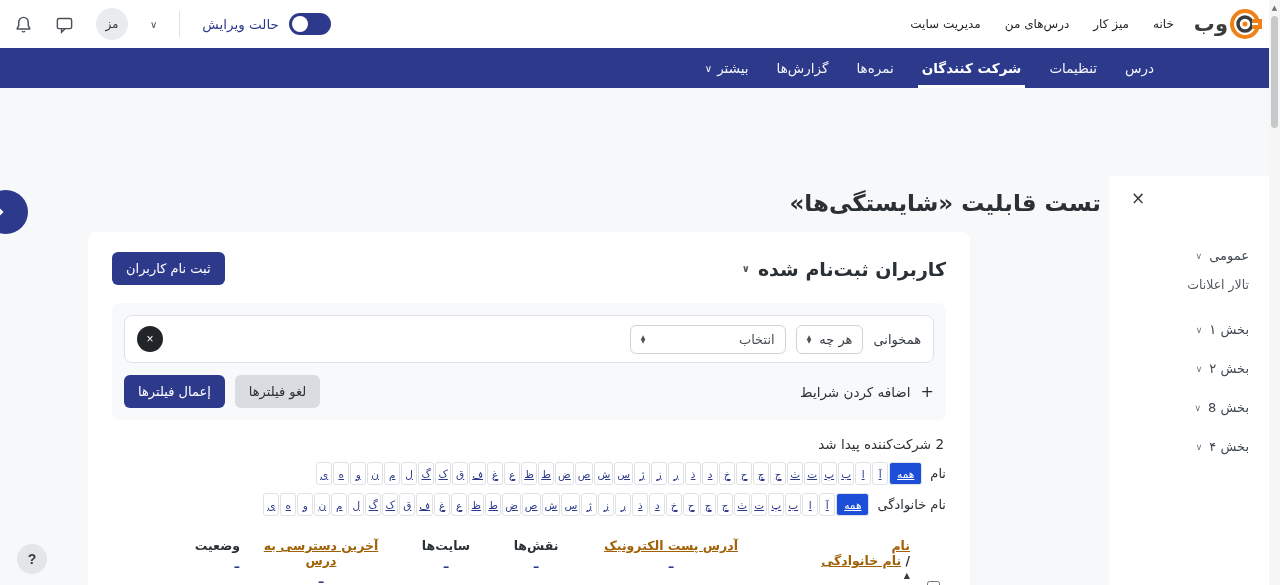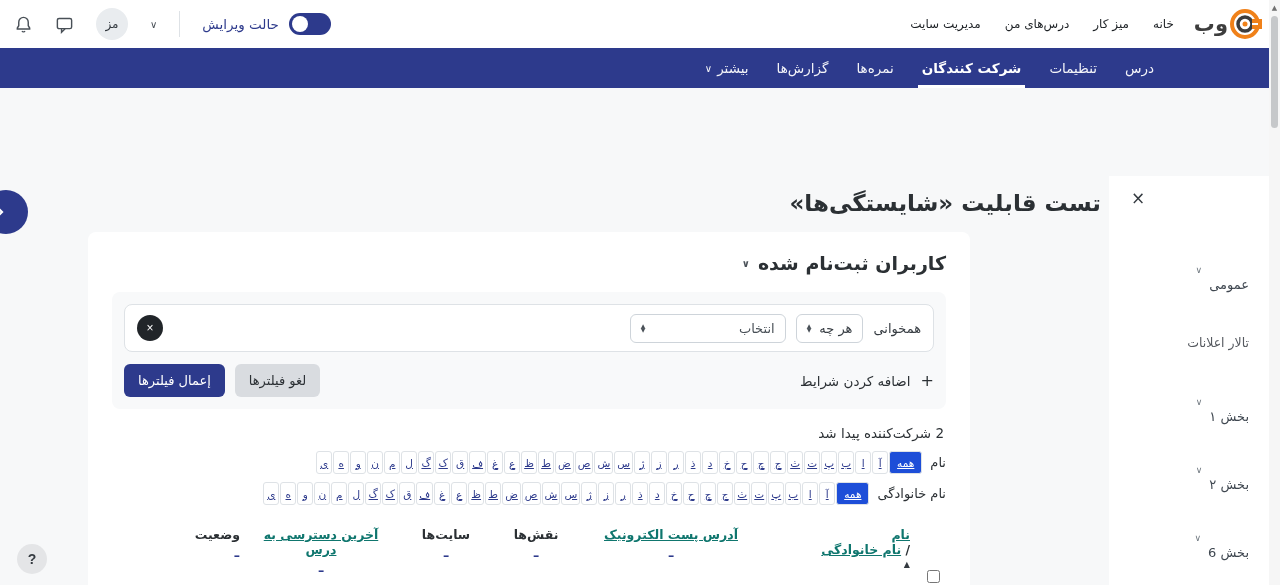--- a/index.html
+++ b/index.html
@@ -51,21 +51,21 @@
   
   .content { position: absolute; top: 88px; right: 0; left: 0; bottom: 0; }
   .course-index {
     position: absolute; top: 88px; bottom: 0; right: 11px; width: 160px;
     background: #fff; z-index: 3; padding: 12px 16px;
   }
   .ci-close { position: absolute; top: 14px; left: 22px; font-size: 17px; color: #343a40; cursor: pointer; line-height: 1; }
   .ci-items { margin-top: 48px; display: flex; flex-direction: column; }
   .ci-item { display: flex; align-items: center; justify-content: flex-start; gap: 7px; padding: 12px 4px; color: #3f4750; font-size: 13px; cursor: pointer; }
   .ci-item .chev { font-size: 9px; color: #6c757d; order: 2; }
-  .ci-item .lbl { order: 1; margin-top: 29px; }
+  .ci-item .lbl { order: 1; }
   .ci-item.activity { padding: 2px 4px 18px; color: #55595f; font-size: 12.5px; }
 
   .main { position: absolute; top: 88px; right: 171px; left: 0; bottom: 0; overflow: hidden; padding-top: 12px; }
   .page-title { font-size: 23px; font-weight: bold; color: #2b3034; margin: 2px 8px 0 0; }
 
   .card {
     background: #fff; border-radius: 8px; margin: 16px 139px 0 88px;
     padding: 20px 24px; min-height: 520px;
   }
   .card-head { display: flex; align-items: center; justify-content: space-between; }
@@ -106,21 +106,21 @@
   .letter-cell {
     min-width: 16px; height: 23px; border: 1px solid #dee2e6; border-radius: 3px;
     background: #fff; color: #2d3a8c; font-size: 10.5px; text-decoration: underline;
     display: flex; align-items: center; justify-content: center; padding: 0 2px;
   }
   .letter-cell.all { background: #1d4ed8; color: #fff; font-weight: normal; padding: 0 7px; }
 
   
   table.participants { width: 100%; border-collapse: collapse; margin-top: 16px; }
   .participants th { font-size: 12.5px; font-weight: bold; color: #2b3034; text-align: right; vertical-align: top; padding: 6px 6px 4px; }
-  .th-link { color: #0f766e; text-decoration: underline; }
+  .th-link { color: #a16207; text-decoration: underline; }
   .th-plain { color: #2b3034; }
   .sort-caret { font-size: 8px; color: #343a40; margin-top: 3px; }
   .collapse-dash { display: block; color: #2d3a8c; font-weight: bold; margin-top: 6px; text-decoration: none; }
   .th-center { text-align: center !important; }
   .c-check { width: 30px; text-align: center; }
   .c-name { width: 150px; }
   .c-email { width: 190px; text-align: center; }
   .c-roles { width: 80px; }
   .c-groups { width: 100px; text-align: center; }
   .c-last { width: 150px; }
@@ -232,39 +232,40 @@
         </div>
         <div class="ci-item">
           <span class="lbl">بخش ۱</span>
           <span class="chev">∨</span>
         </div>
         <div class="ci-item">
           <span class="lbl">بخش ۲</span>
           <span class="chev">∨</span>
         </div>
         <div class="ci-item">
-          <span class="lbl">بخش 6</span>
+          <span class="lbl">بخش 8</span>
           <span class="chev">∨</span>
         </div>
         <div class="ci-item">
           <span class="lbl">بخش ۴</span>
           <span class="chev">∨</span>
         </div>
       </div>
   </aside>
 
   <main class="main">
     <h1 class="page-title">تست قابلیت «شایستگی‌ها»</h1>
 
     <section class="card">
       <div class="card-head">
         <div class="card-heading">
           <span>کاربران ثبت‌نام شده</span>
           <span class="caret">∨</span>
         </div>
+        <button class="btn btn-primary">ثبت نام کاربران</button>
       </div>
 
       <div class="filter-box">
         <div class="filter-row">
           <span>همخوانی</span>
           <div class="fake-select">
             <span>هر چه</span>
             <span class="updown">
                 <span>▲</span>
                 <span>▼</span>

